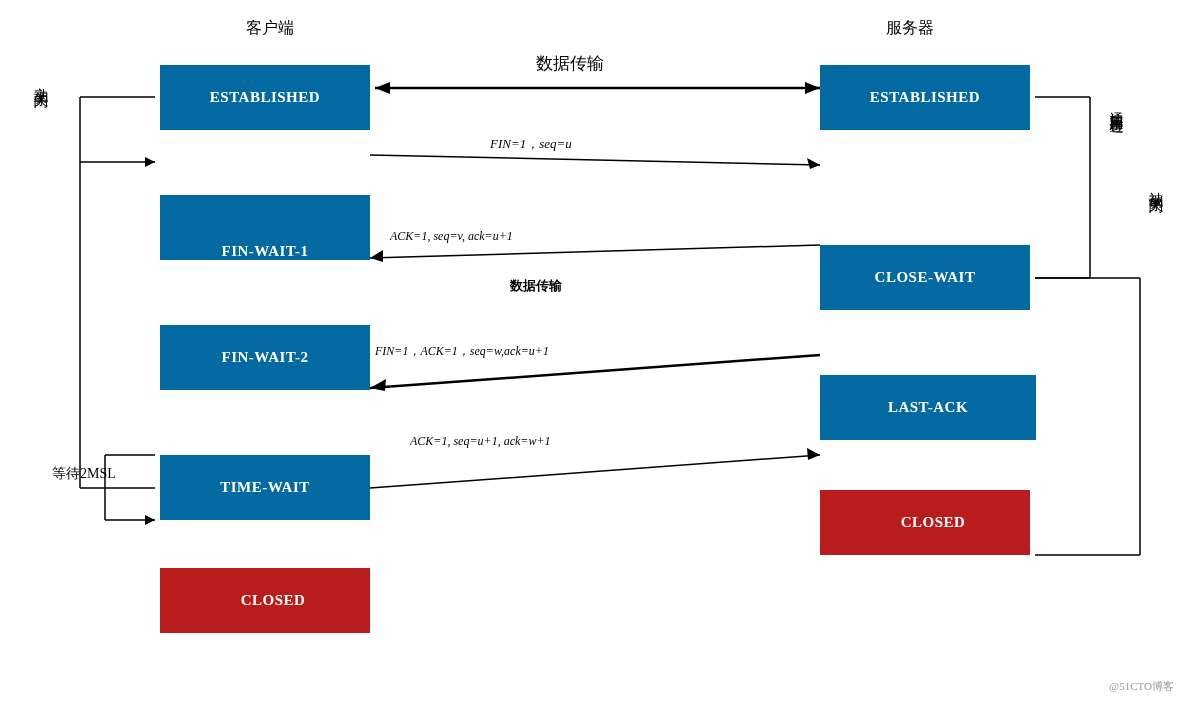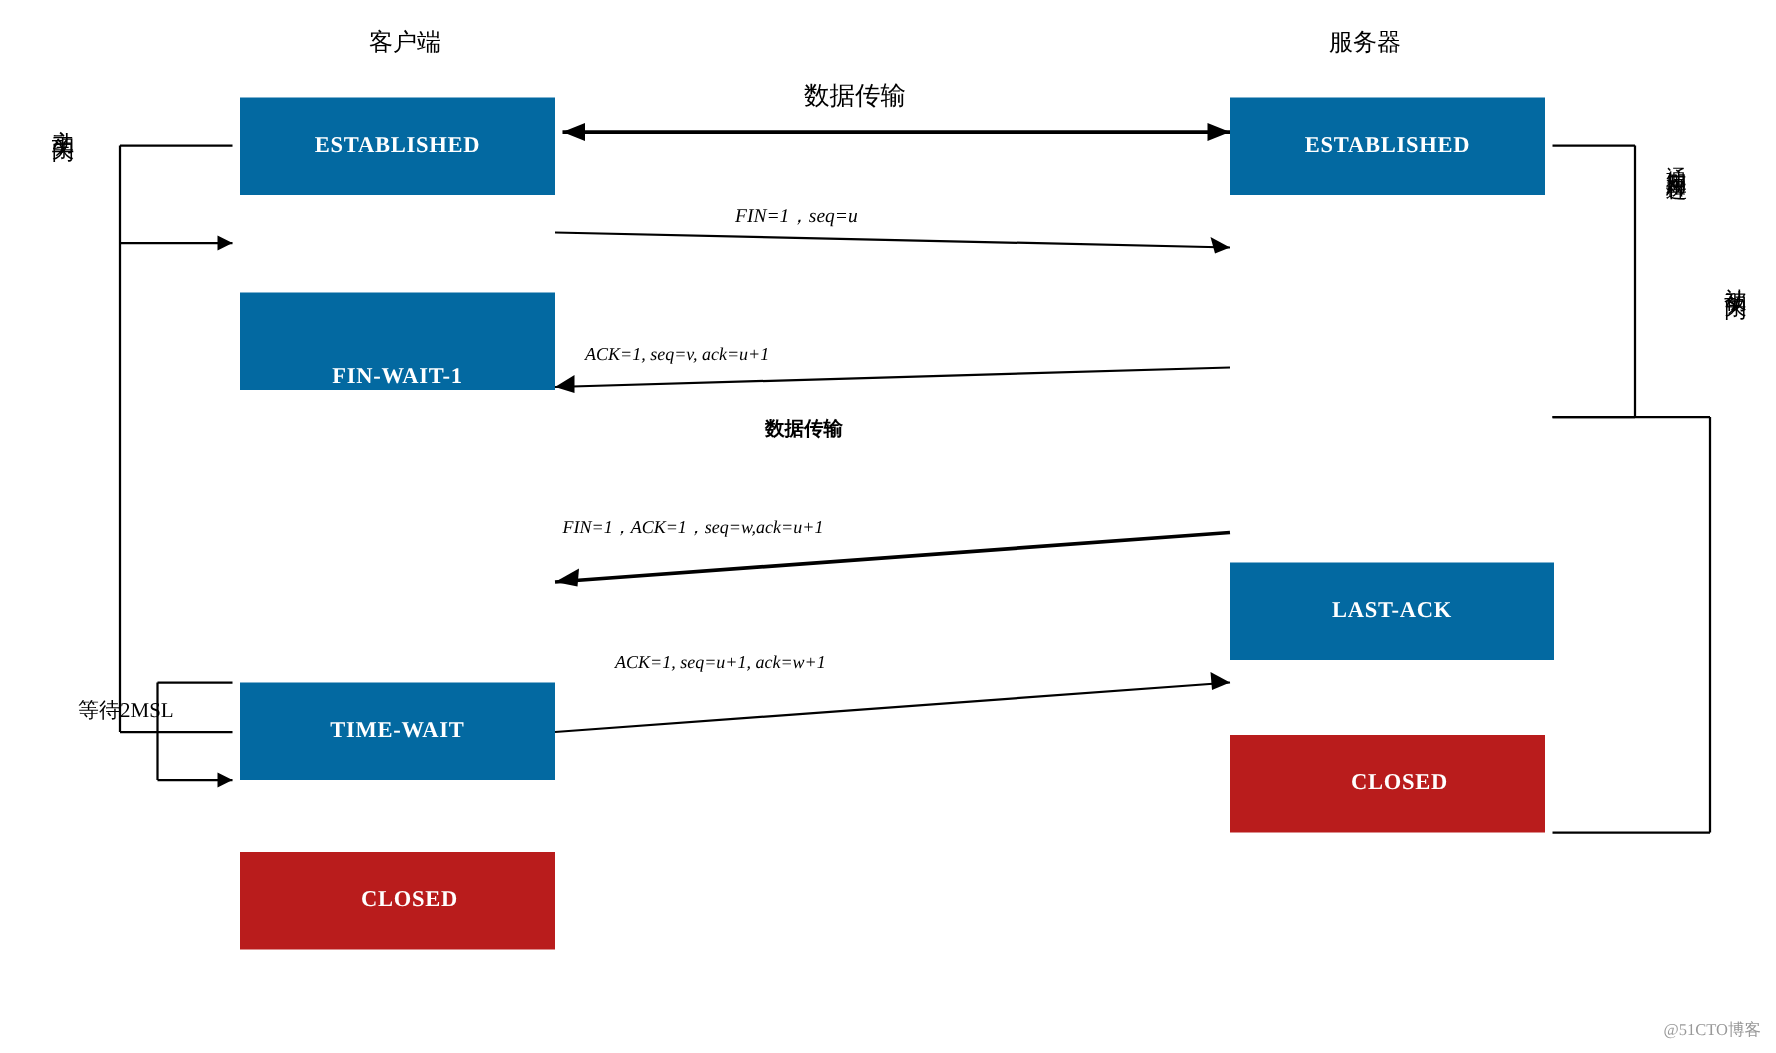--- a/index.html
+++ b/index.html
@@ -125,33 +125,39 @@
   <div style="position:absolute; left:52px; top:465px; font-size:14px; color:#000;">等待2MSL</div>
 
   <div class="state-box light client-established">
     <span>ESTABLISHED</span>
   </div>
 
   <div class="state-box light client-finwait1">
     <span>FIN-WAIT-1</span>
   </div>
 
+  <div class="state-box light client-finwait2">
+    <span>FIN-WAIT-2</span>
+  </div>
 
   <div class="state-box light client-timewait">
     <span>TIME-WAIT</span>
   </div>
 
   <div class="state-box dark client-closed">
     <span>CLOSED</span>
   </div>
 
   <div class="state-box light server-established">
     <span>ESTABLISHED</span>
   </div>
 
+  <div class="state-box light server-closewait">
+    <span>CLOSE-WAIT</span>
+  </div>
 
   <div class="state-box light server-lastack">
     <span>LAST-ACK</span>
   </div>
 
   <div class="state-box dark server-closed">
     <span>CLOSED</span>
   </div>
 
   <svg class="arrows-svg">

